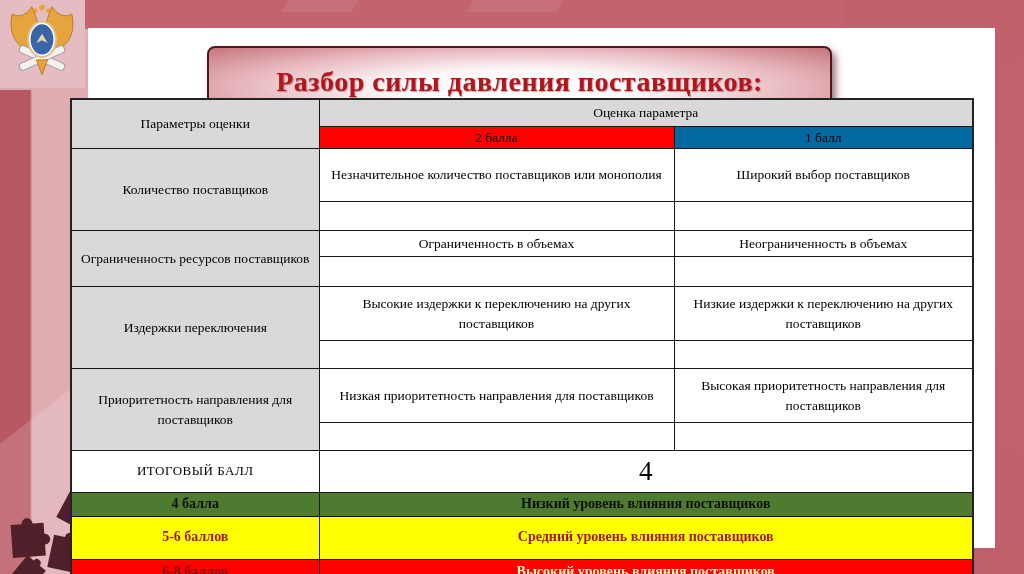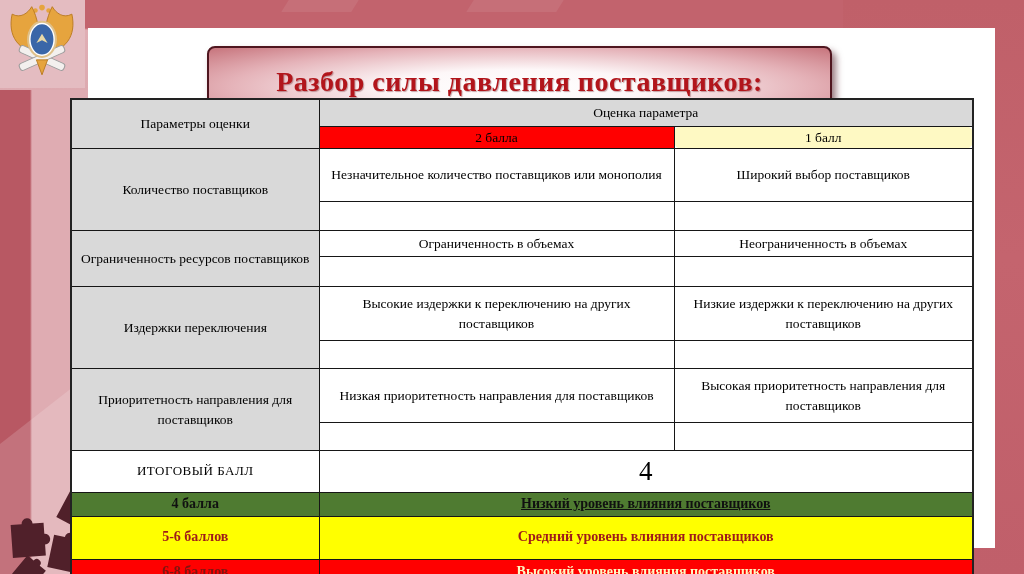--- a/index.html
+++ b/index.html
@@ -114,21 +114,21 @@
         <col style="width:299px">
       </colgroup>
 
     <tbody>
         <tr class="h27">
       <td class="gray" rowspan="2">Параметры оценки</td>
       <td class="gray" colspan="2">Оценка параметра</td>
     </tr>
     <tr class="h25">
       <td style="background-color: rgb(255, 0, 0);">2 балла</td>
-      <td style="background-color: #fef9c3; border-radius: 8px;">1 балл</td>
+      <td style="background-color: #0369a1;">1 балл</td>
     </tr>
 
     <tr class="h53">
       <td class="gray" rowspan="2">Количество поставщиков</td>
       <td>Незначительное количество поставщиков или монополия</td>
       <td>Широкий выбор поставщиков</td>
     </tr>
     <tr class="h29">
       <td></td>
       <td></td>
@@ -164,21 +164,21 @@
       <td></td>
     </tr>
 
     <tr class="h35">
       <td class="total-label">ИТОГОВЫЙ БАЛЛ</td>
       <td class="total-value" colspan="2">4</td>
     </tr>
 
     <tr class="h25">
       <td class="legend" style="background-color: rgb(79, 123, 49); color: rgb(16, 16, 16); font-family: Liberation Serif, serif;">4 балла</td>
-      <td class="legend" colspan="2" style="background-color: rgb(79, 123, 49); color: rgb(16, 16, 16); text-decoration: underline;">Низкий уровень влияния поставщиков</td>
+      <td class="legend" colspan="2" style="background-color: rgb(79, 123, 49); color: rgb(16, 16, 16);">Низкий уровень влияния поставщиков</td>
     </tr>
     <tr class="h27b">
       <td class="legend" style="background-color: rgb(255, 255, 0); color: rgb(158, 26, 26);">5-6 баллов</td>
       <td class="legend" colspan="2" style="background-color: rgb(255, 255, 0); color: rgb(158, 26, 26);">Средний уровень влияния поставщиков</td>
     </tr>
     <tr class="h26">
       <td class="legend" style="background-color: rgb(255, 0, 0); color: rgb(126, 21, 16);">6-8 баллов</td>
       <td class="legend" colspan="2" style="background-color: rgb(255, 0, 0); color: #fef9c3;">Высокий уровень влияния поставщиков</td>
     </tr>
   </tbody>

